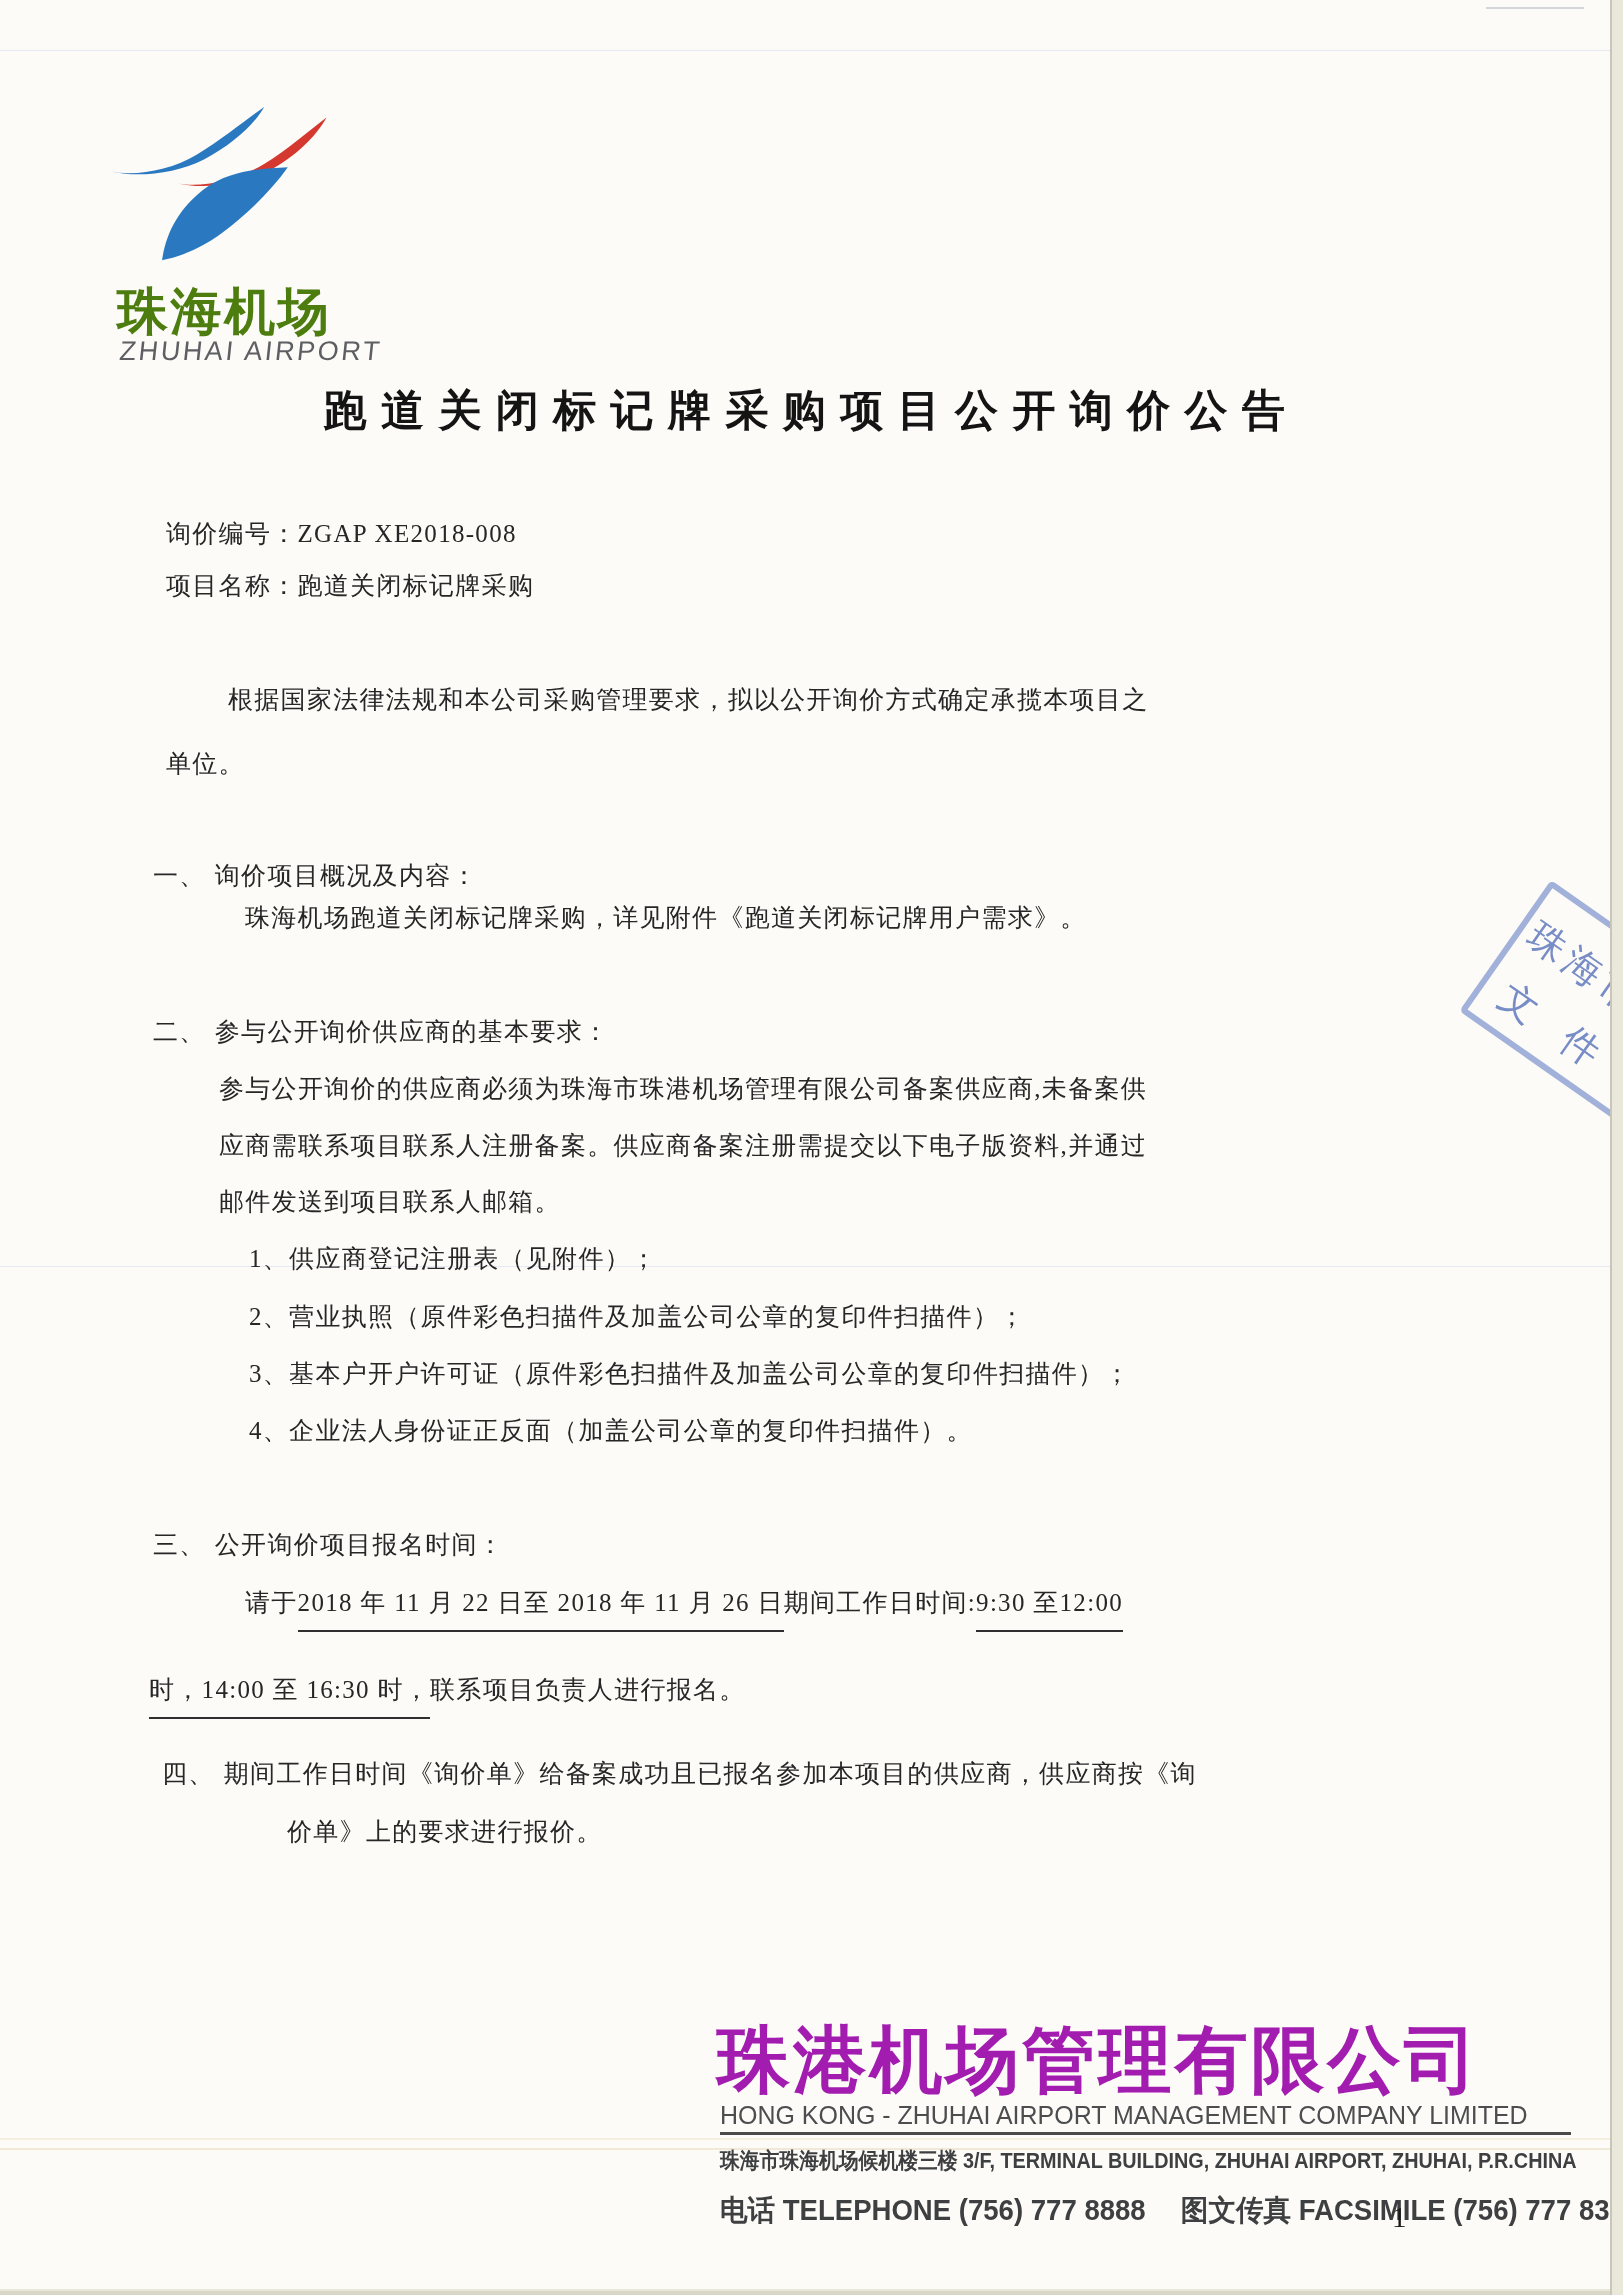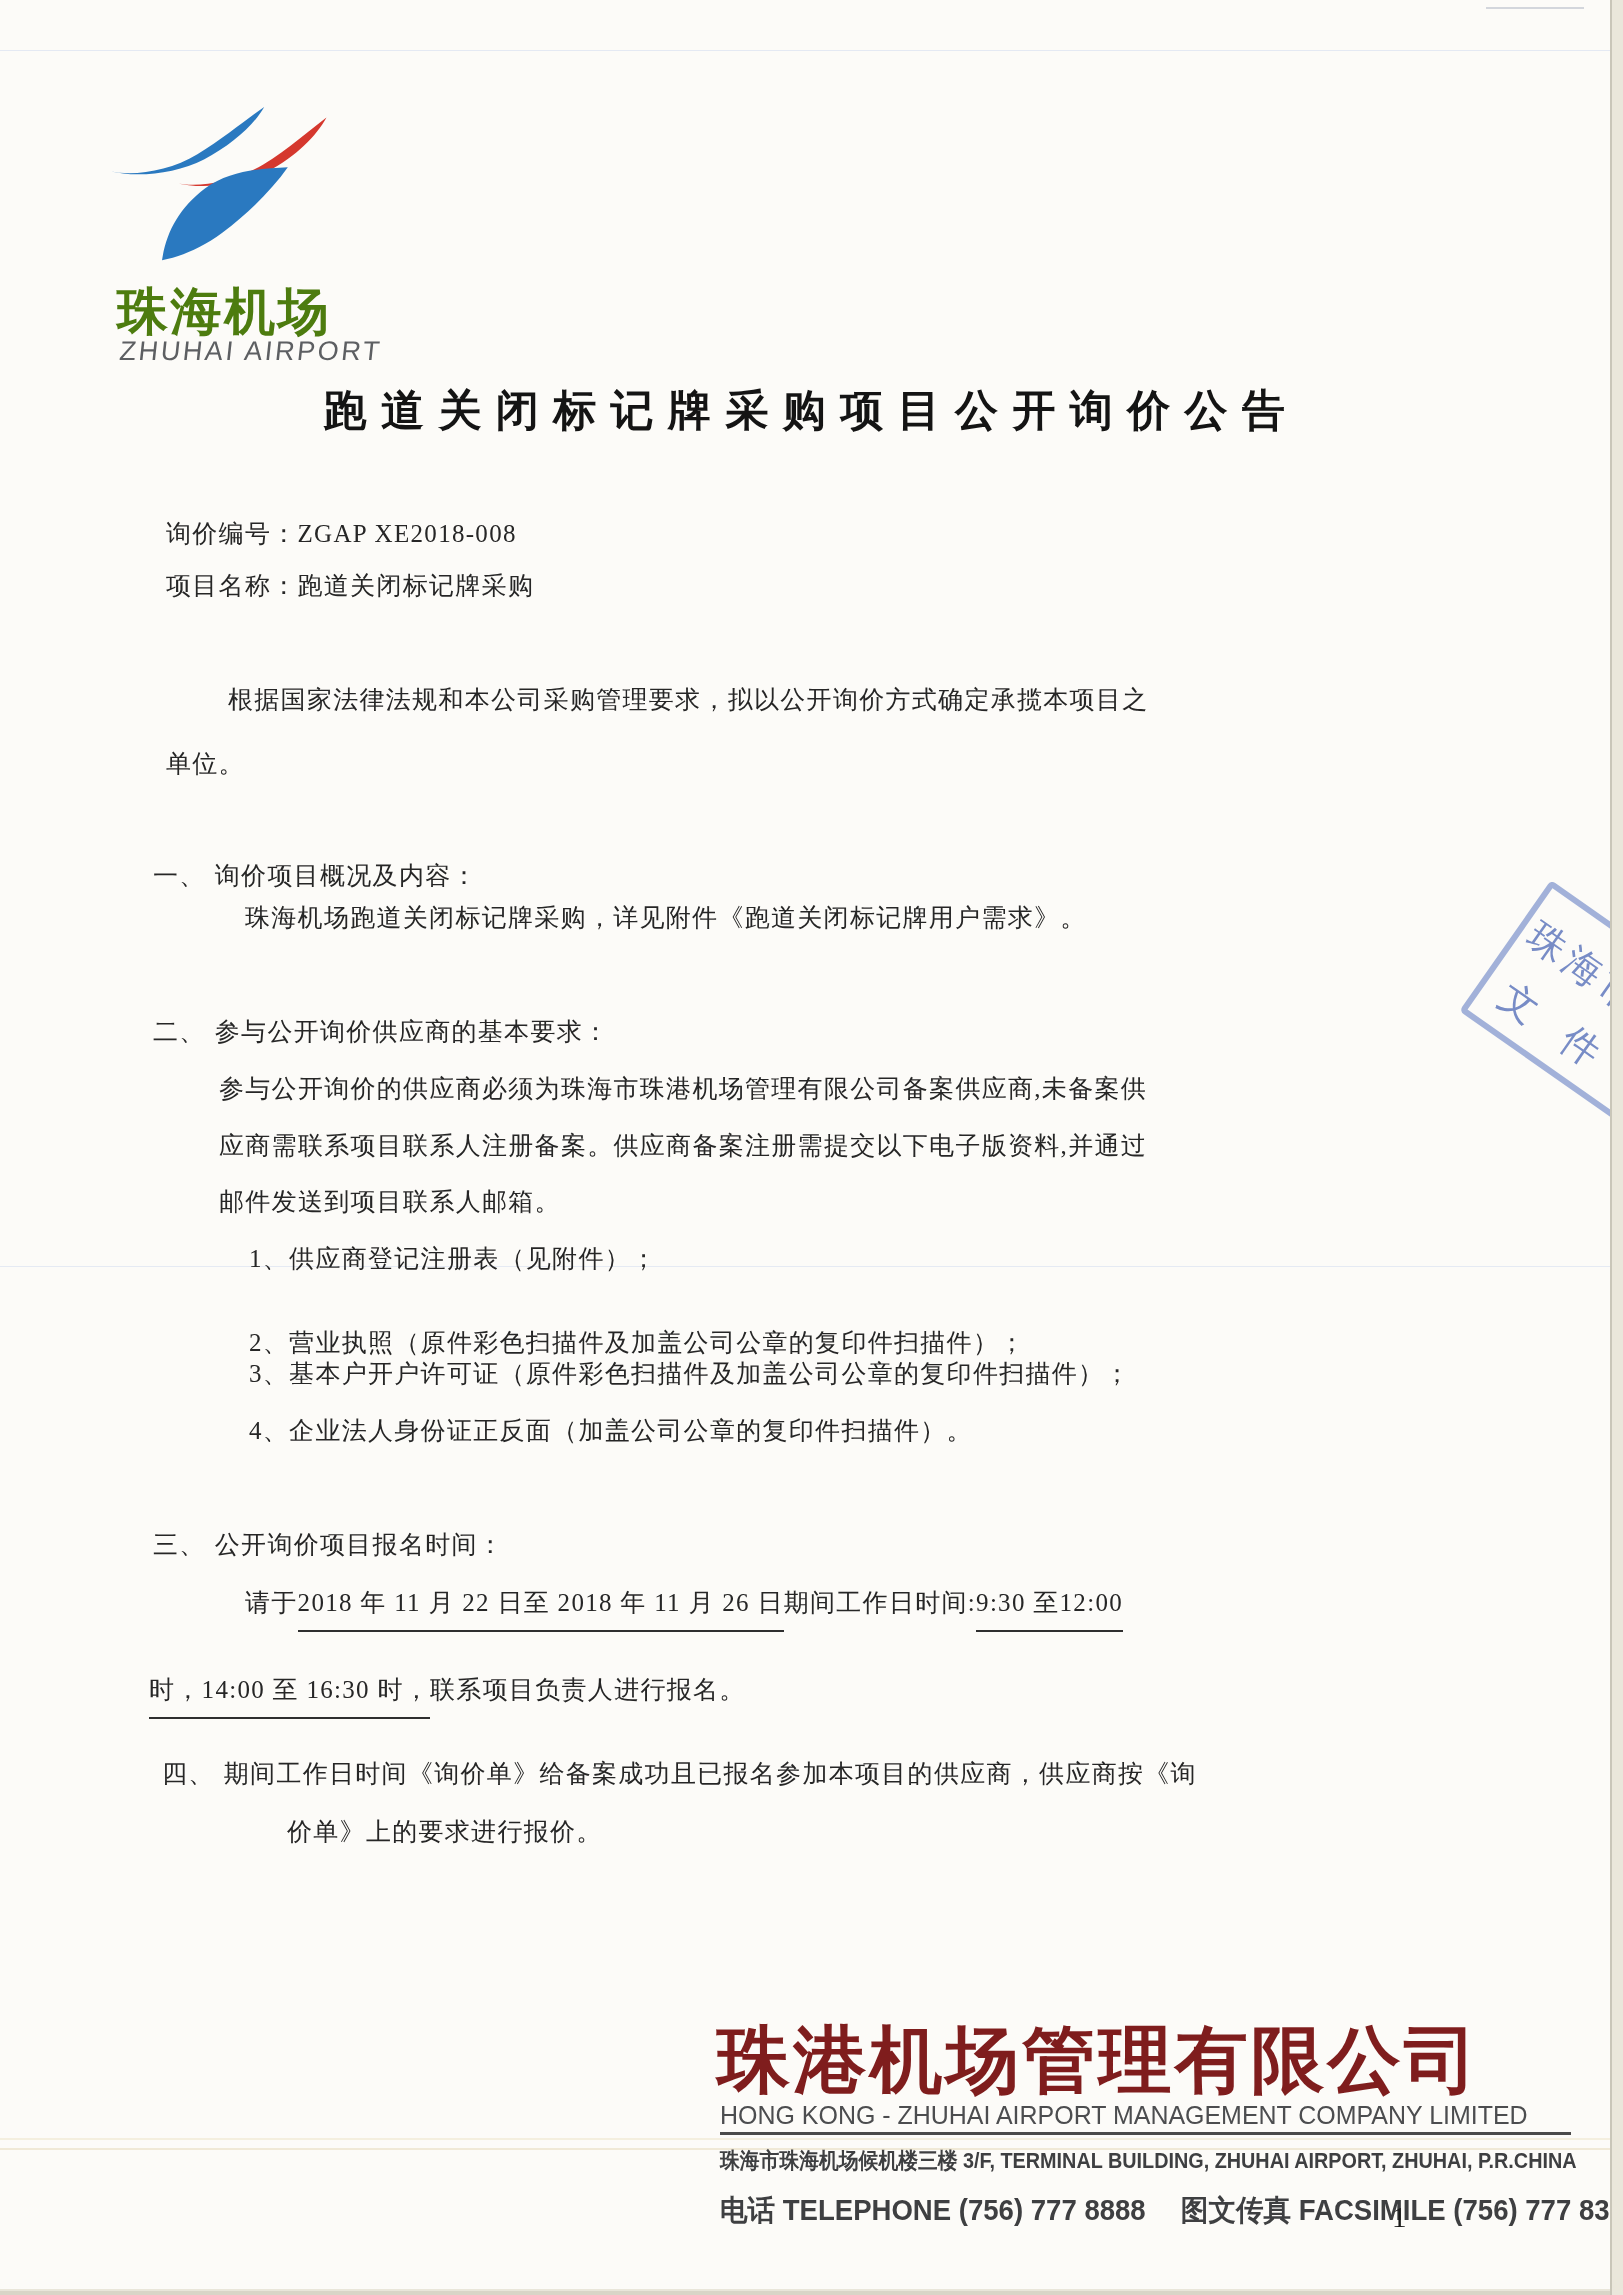--- a/index.html
+++ b/index.html
@@ -56,37 +56,37 @@
   .meta-line2 { left:166px; top:571px; }
   .intro-line1 { left:228px; top:685px; }
   .intro-line2 { left:166px; top:749px; }
   .s1-head { left:153px; top:861px; }
   .s1-body { left:245px; top:903px; }
   .s2-head { left:153px; top:1017px; }
   .s2-l1 { left:219px; top:1074px; }
   .s2-l2 { left:219px; top:1131px; }
   .s2-l3 { left:219px; top:1187px; }
   .s2-i1 { left:249px; top:1244px; }
-  .s2-i2 { left:249px; top:1302px;margin-top:26px; }
+  .s2-i2 { left:249px; top:1302px; }
   .s2-i3 { left:249px; top:1359px; }
   .s2-i4 { left:249px; top:1416px; }
   .s3-head { left:153px; top:1530px; }
   .s3-l1 { left:245px; top:1588px; }
   .s3-l2 { left:149px; top:1675px;text-align:center; }
   .s4-l1 { left:162px; top:1759px; }
   .s4-l2 { left:287px; top:1817px; }
   .sec-no { margin-right:9.2px; }
   .ul { border-bottom:2px solid #2f2f2f; padding-bottom:14px; }
 
   
   .ft-cn {
     position:absolute; left:717px; top:2012px;
     font-family:"Liberation Sans","DejaVu Sans",sans-serif;
     font-weight:bold; font-size:73px; letter-spacing:3.3px;
-    color:#7f1d1d; white-space:nowrap;
+    color:#a21caf; white-space:nowrap;
   }
   .ft-en {
     position:absolute; left:720px; top:2100px;
     font-family:"Liberation Sans","DejaVu Sans",sans-serif;
     font-size:26px; letter-spacing:0; color:#4c4d4f; white-space:nowrap;
     transform:scaleX(0.96); transform-origin:left top;
   }
   .ft-rule { position:absolute; left:720px; top:2132px; width:851px; height:2.6px; background:#4a4a4a; }
   .ft-addr {
     position:absolute; left:720px; top:2146px;

